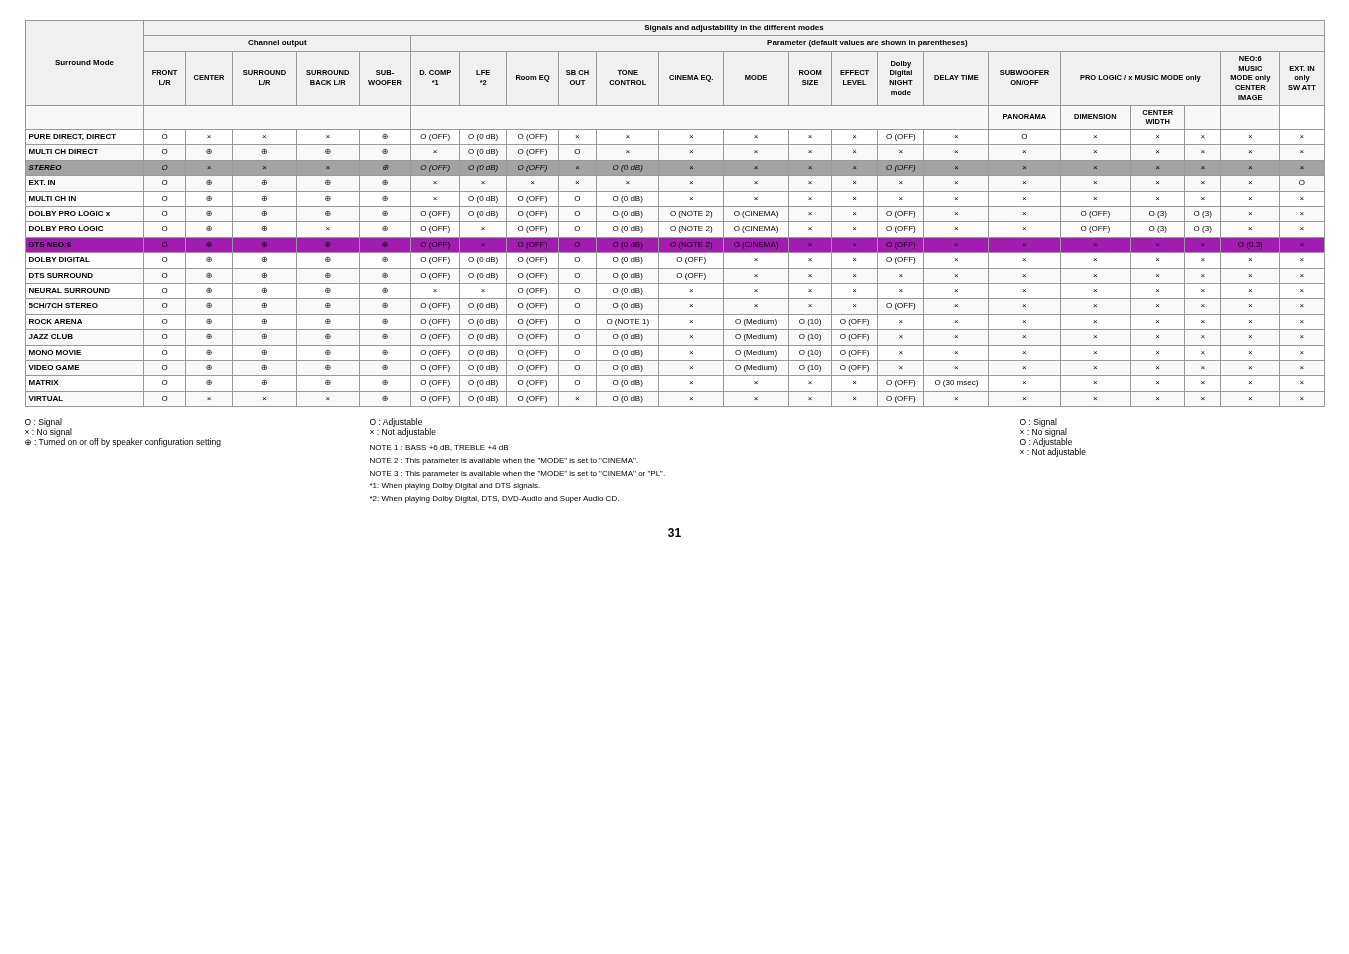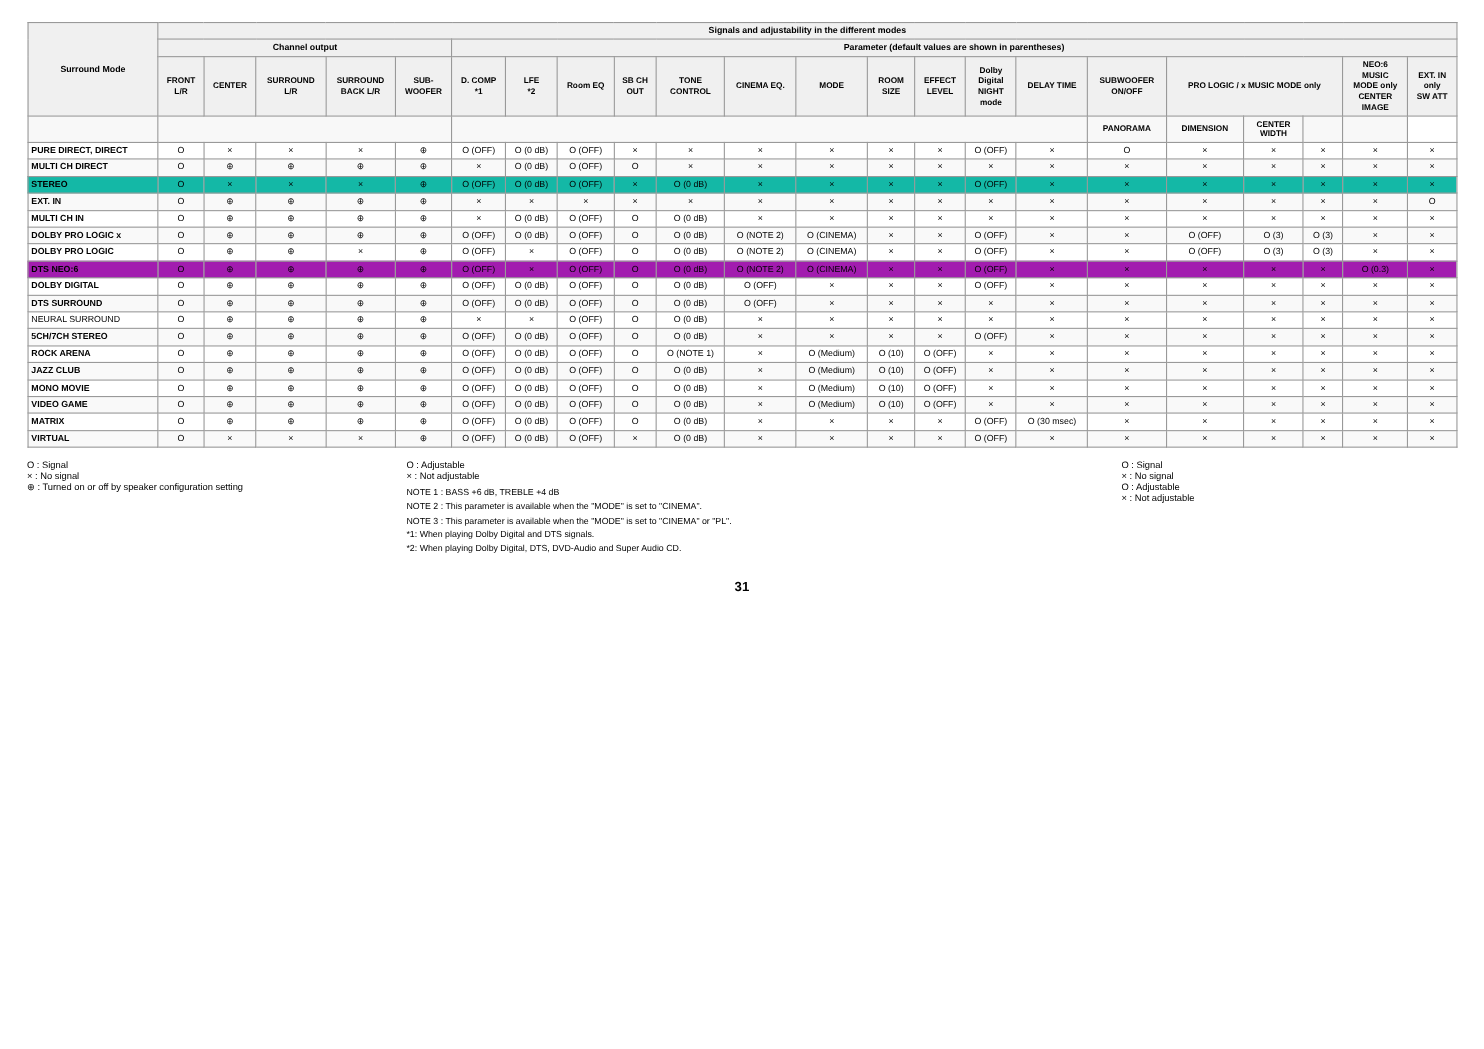--- a/index.html
+++ b/index.html
@@ -151,21 +151,21 @@
           <td style="font-size: 8px; white-space: nowrap;">×</td>
           <td style="font-size: 8px; white-space: nowrap;">×</td>
           <td style="font-size: 8px; white-space: nowrap;">×</td>
           <td style="font-size: 8px; white-space: nowrap;">×</td>
           <td style="font-size: 8px; white-space: nowrap;">×</td>
           <td style="font-size: 8px; white-space: nowrap;">×</td>
           <td style="font-size: 8px; white-space: nowrap;">×</td>
           <td style="font-size: 8px; white-space: nowrap;">×</td>
           <td style="font-size: 8px; white-space: nowrap;">×</td>
         </tr>
-        <tr style="background: #14b8a6;">
+        <tr style="background: #a3a3a3; font-style: italic;">
           <td class="row-label left-align" style="font-weight: bold; font-size: 8px; white-space: nowrap;">STEREO</td>
           <td style="font-size: 8px; white-space: nowrap;">O</td>
           <td style="font-size: 8px; white-space: nowrap;">×</td>
           <td style="font-size: 8px; white-space: nowrap;">×</td>
           <td style="font-size: 8px; white-space: nowrap;">×</td>
           <td style="font-size: 8px; white-space: nowrap;">⊕</td>
           <td style="font-size: 8px; white-space: nowrap;">O (OFF)</td>
           <td style="font-size: 8px; white-space: nowrap;">O (0 dB)</td>
           <td style="font-size: 8px; white-space: nowrap;">O (OFF)</td>
           <td style="font-size: 8px; white-space: nowrap;">×</td>
@@ -352,21 +352,21 @@
           <td style="font-size: 8px; white-space: nowrap;">×</td>
           <td style="font-size: 8px; white-space: nowrap;">×</td>
           <td style="font-size: 8px; white-space: nowrap;">×</td>
           <td style="font-size: 8px; white-space: nowrap;">×</td>
           <td style="font-size: 8px; white-space: nowrap;">×</td>
           <td style="font-size: 8px; white-space: nowrap;">×</td>
           <td style="font-size: 8px; white-space: nowrap;">×</td>
           <td style="font-size: 8px; white-space: nowrap;">×</td>
         </tr>
         <tr style="background: rgb(255, 255, 255);">
-          <td class="row-label left-align" style="font-weight: normal; font-size: 8px; white-space: nowrap;">NEURAL SURROUND</td>
+          <td class="row-label left-align" style="font-weight: bold; font-size: 8px; white-space: nowrap;">NEURAL SURROUND</td>
           <td style="font-size: 8px; white-space: nowrap;">O</td>
           <td style="font-size: 8px; white-space: nowrap;">⊕</td>
           <td style="font-size: 8px; white-space: nowrap;">⊕</td>
           <td style="font-size: 8px; white-space: nowrap;">⊕</td>
           <td style="font-size: 8px; white-space: nowrap;">⊕</td>
           <td style="font-size: 8px; white-space: nowrap;">×</td>
           <td style="font-size: 8px; white-space: nowrap;">×</td>
           <td style="font-size: 8px; white-space: nowrap;">O (OFF)</td>
           <td style="font-size: 8px; white-space: nowrap;">O</td>
           <td style="font-size: 8px; white-space: nowrap;">O (0 dB)</td>

